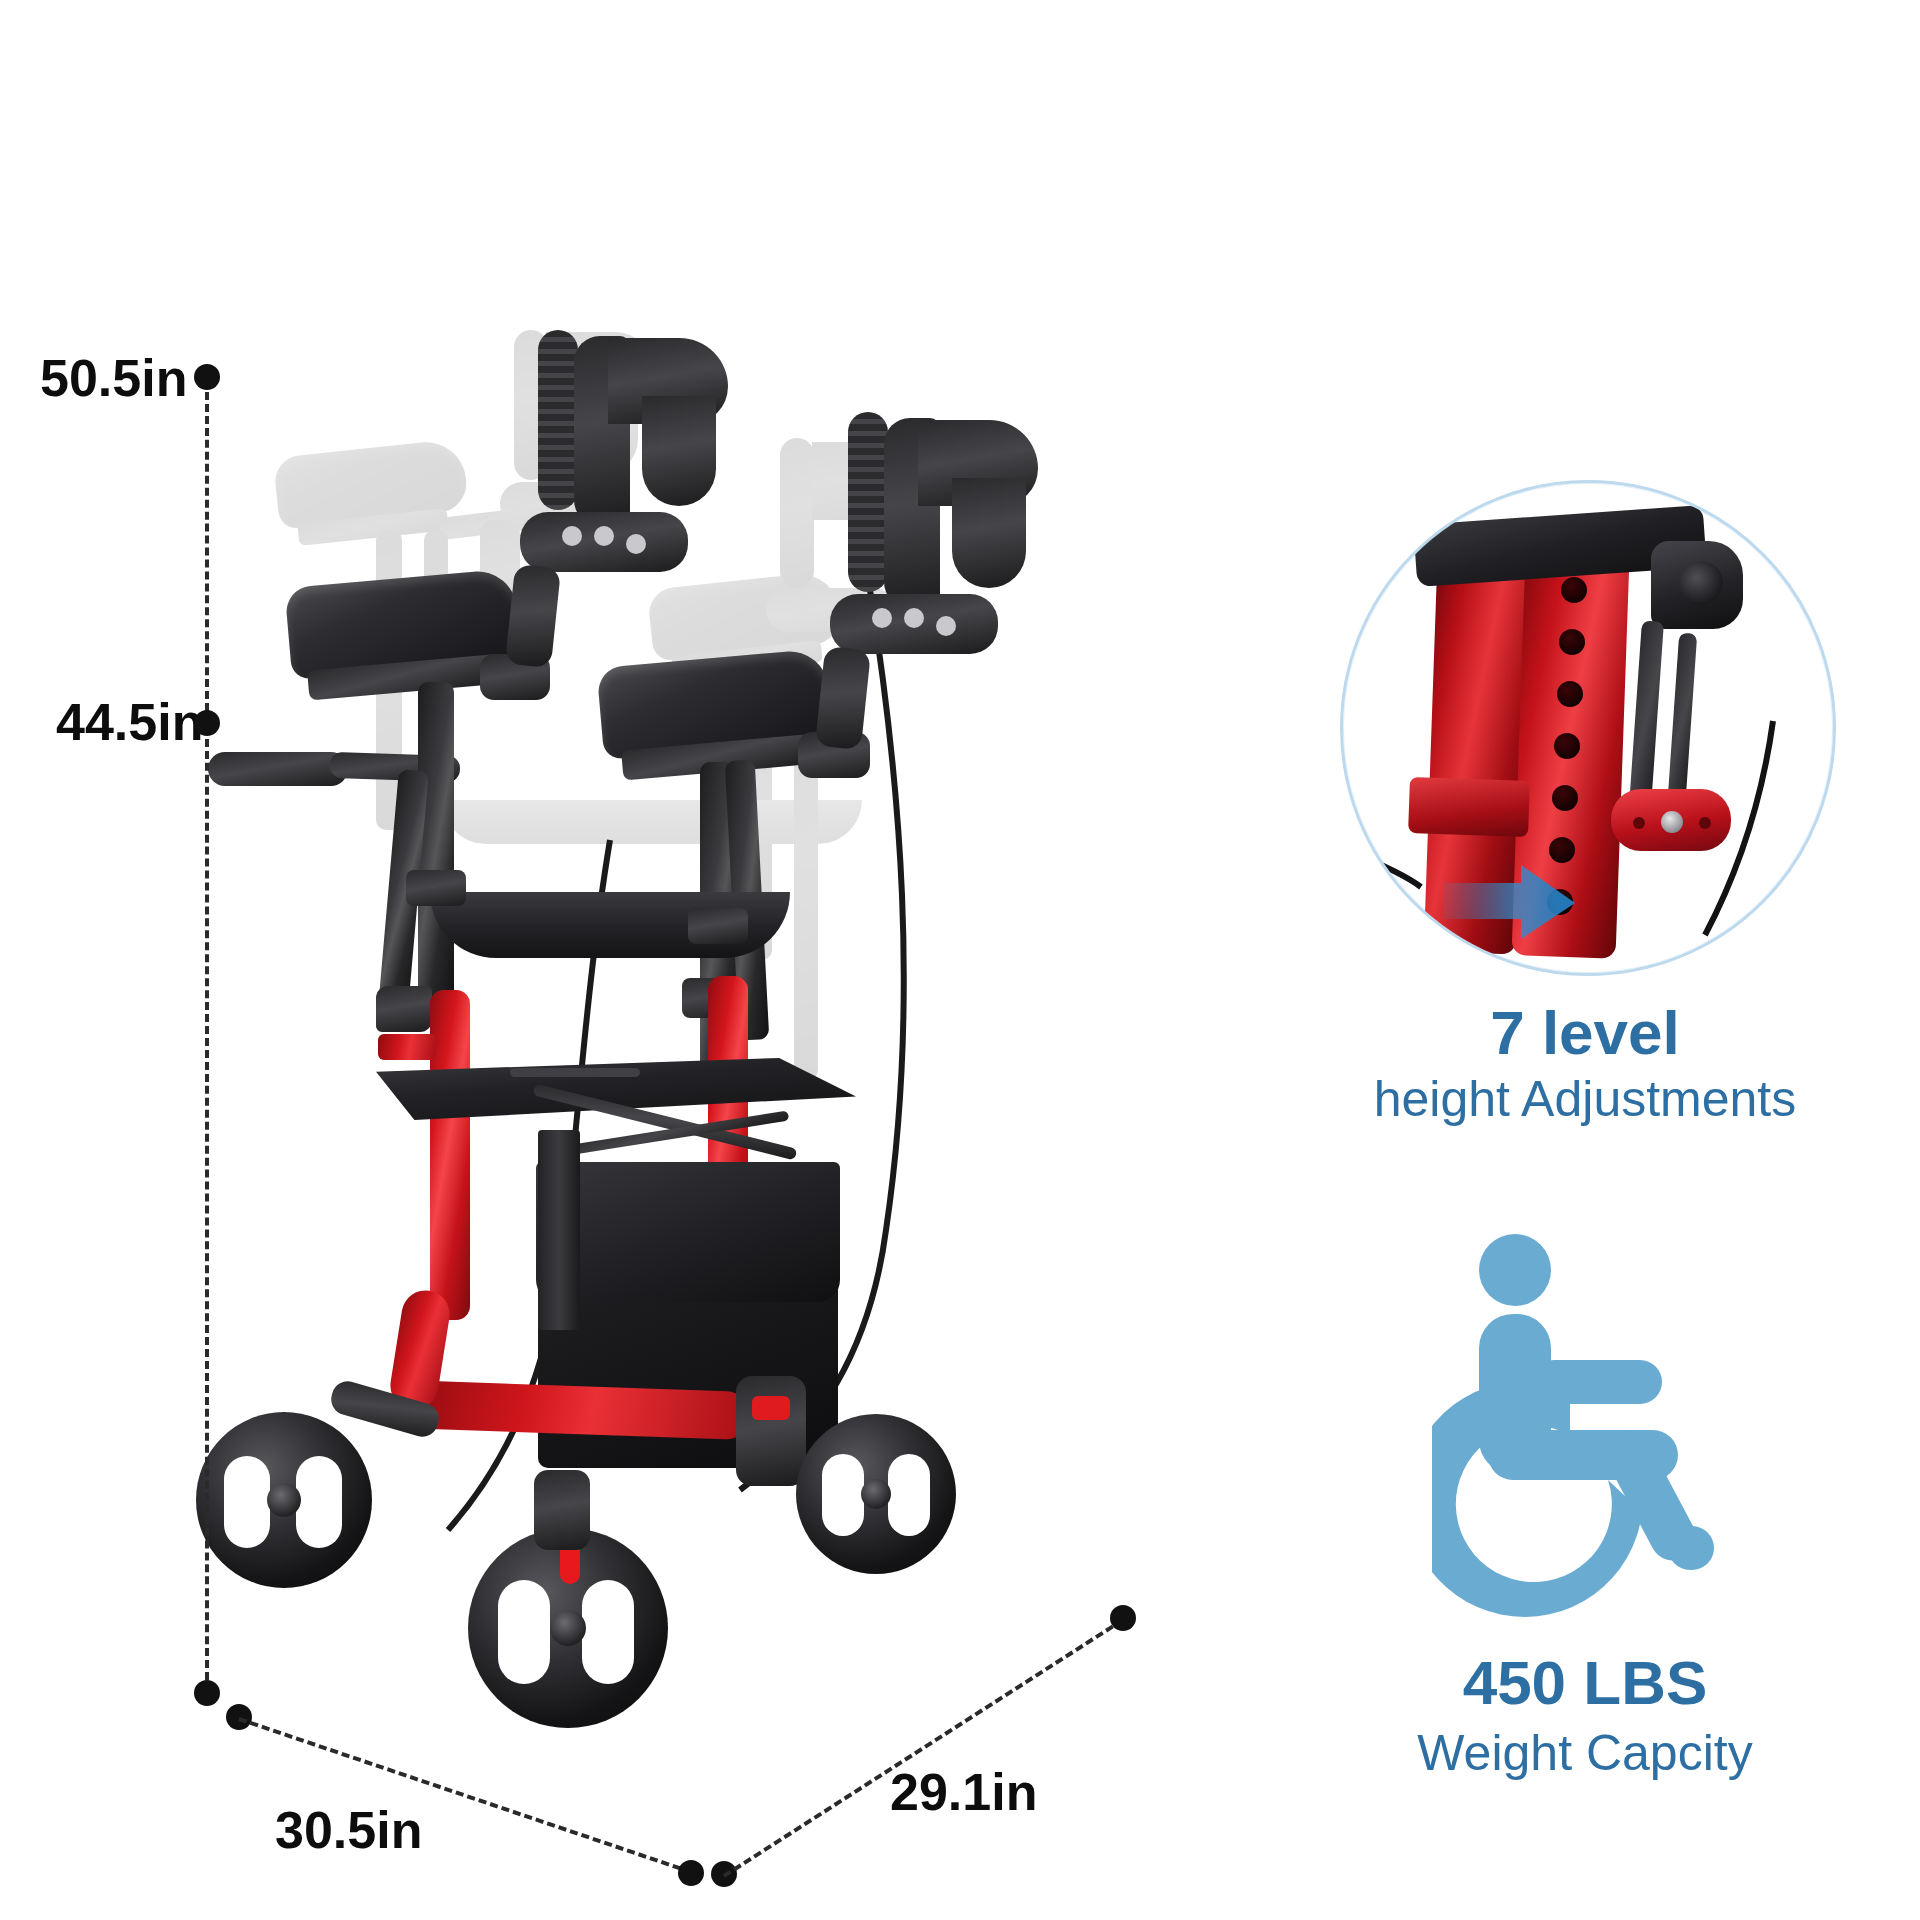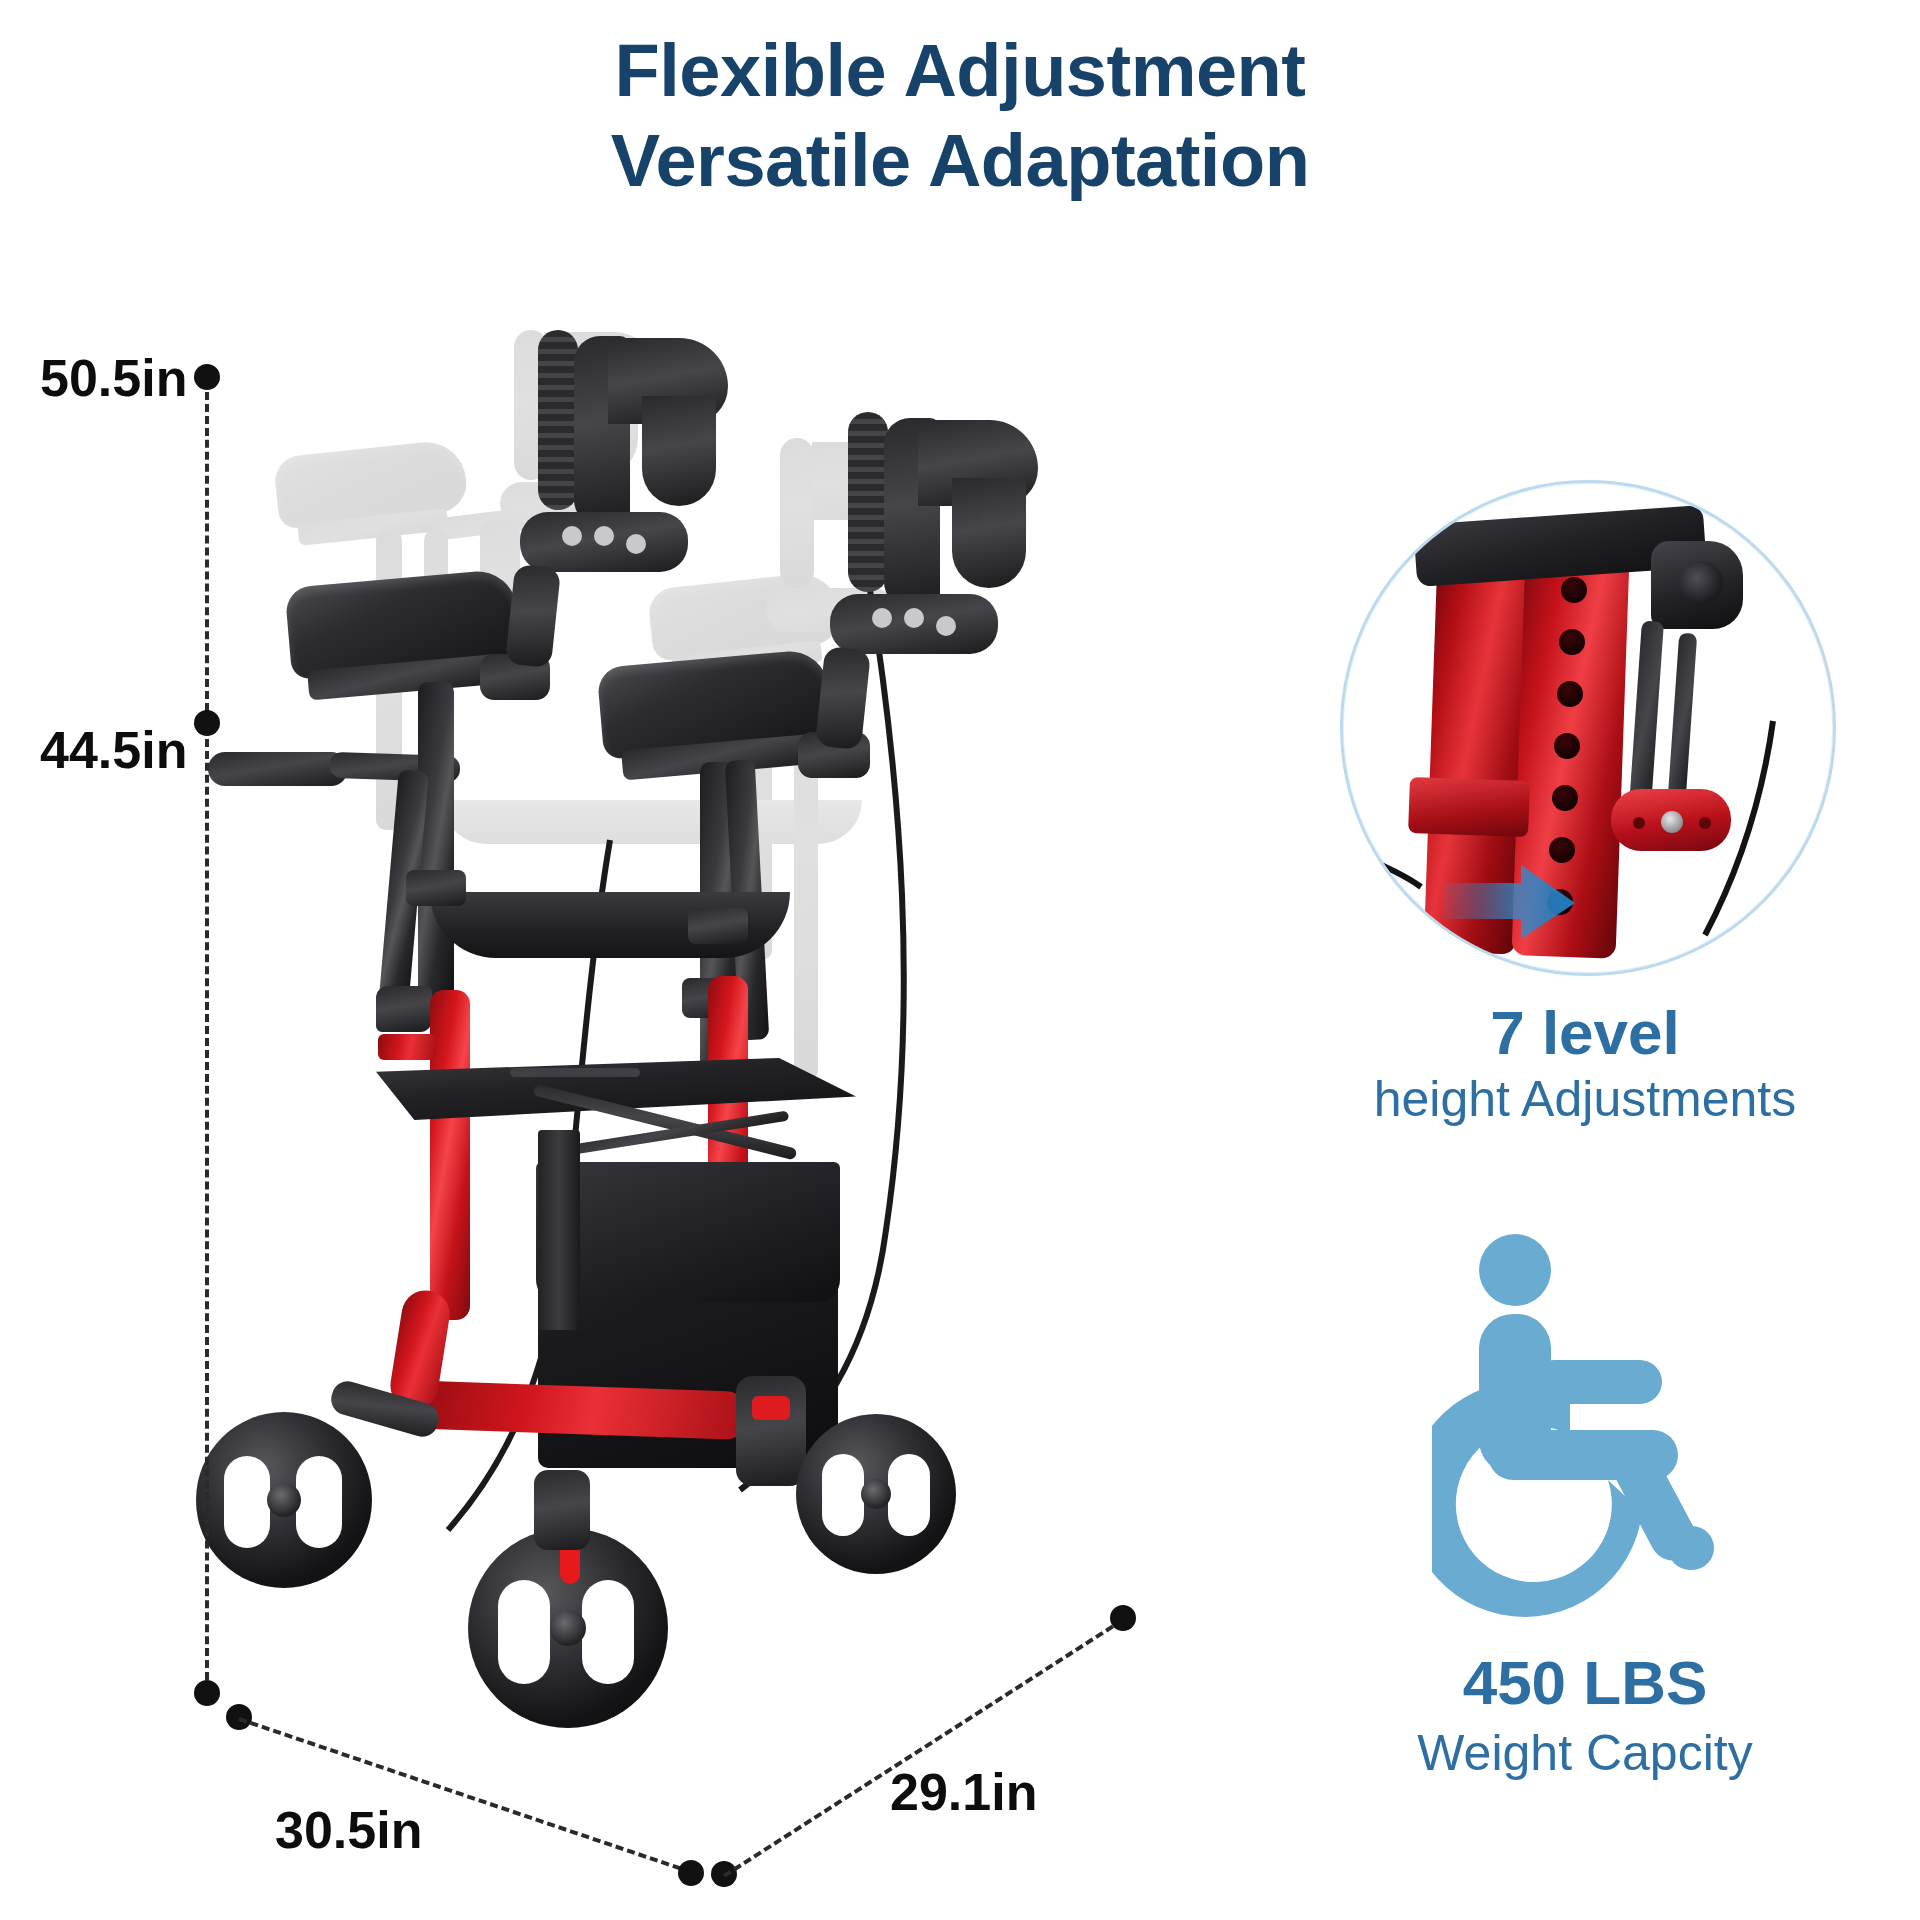--- a/index.html
+++ b/index.html
@@ -43,24 +43,20 @@
   
   .ci-tube{position:absolute;border-radius:14px;}
   .ci-hole{position:absolute;border-radius:50%;background:radial-gradient(circle at 40% 35%,#3a0508,#120102 75%);}
   .ci-arrow{position:absolute;}
 </style>
 </head>
 <body>
 
 <div id="stage">
 
-  <div class="title-block">
-    <div class="title-line">Flexible Adjustment</div>
-    <div class="title-line">Versatile Adaptation</div>
-  </div>
 
   <div class="pz" style="left:180px;top:330px;width:1060px;height:1560px;">
 
     <div class="ghost" style="position:absolute;left:0;top:0;width:1060px;height:900px;">
 
       <div class="pad" style="left:96px;top:118px;width:190px;height:72px;transform:rotate(-6deg);"></div>
       <div class="blk2" style="position:absolute;left:118px;top:186px;width:150px;height:22px;border-radius:6px;transform:rotate(-6deg);"></div>
       <div class="blk2" style="position:absolute;left:196px;top:200px;width:26px;height:300px;border-radius:10px;"></div>
 
       <div class="blk2" style="position:absolute;left:258px;top:178px;width:170px;height:22px;border-radius:12px;transform:rotate(-7deg);"></div>
@@ -190,21 +186,21 @@
     </div>
 
     <div class="blk2" style="position:absolute;left:354px;top:1140px;width:56px;height:80px;border-radius:14px;"></div>
   </div>
 
   <div class="dim-text" style="left:40px;top:348px;">50.5in</div>
   <div class="dot" style="left:194px;top:364px;width:26px;height:26px;"></div>
   <div class="dash-v" style="left:205px;top:392px;height:1300px;"></div>
   <div class="dot" style="left:194px;top:1680px;width:26px;height:26px;"></div>
 
-  <div class="dim-text" style="left:40px;top:692px;margin-top:28px;">44.5in</div>
+  <div class="dim-text" style="left:56px;top:692px;">44.5in</div>
   <div class="dot" style="left:194px;top:710px;width:26px;height:26px;"></div>
 
   <div class="dot" style="left:226px;top:1704px;width:26px;height:26px;"></div>
   <div class="dash-line" style="left:239px;top:1717px;width:478px;transform:rotate(18.7deg);"></div>
   <div class="dot" style="left:678px;top:1860px;width:26px;height:26px;"></div>
   <div class="dim-text" style="left:275px;top:1800px;">30.5in</div>
 
   <div class="dot" style="left:711px;top:1861px;width:26px;height:26px;"></div>
   <div class="dash-line" style="left:724px;top:1874px;width:474px;transform:rotate(-32.7deg);"></div>
   <div class="dot" style="left:1110px;top:1605px;width:26px;height:26px;"></div>

